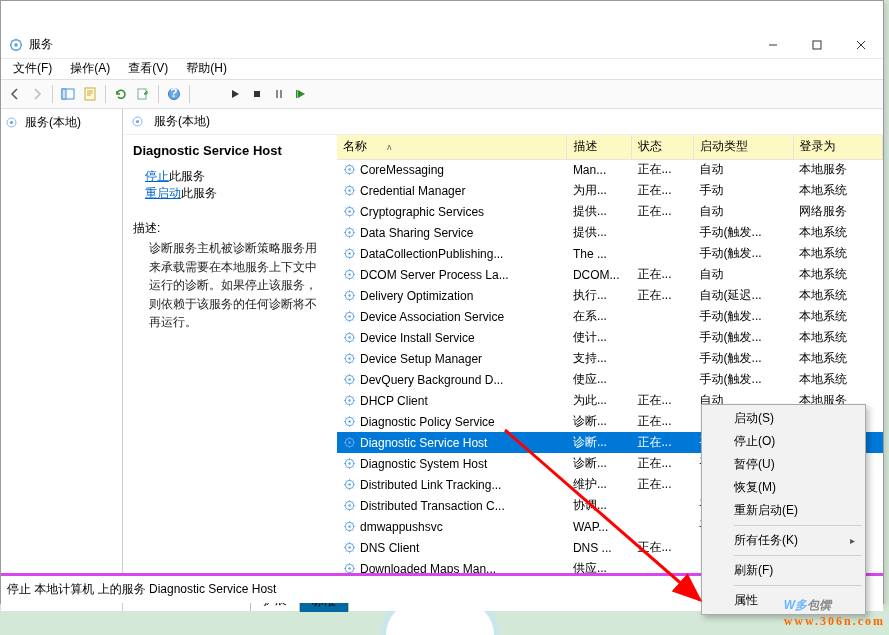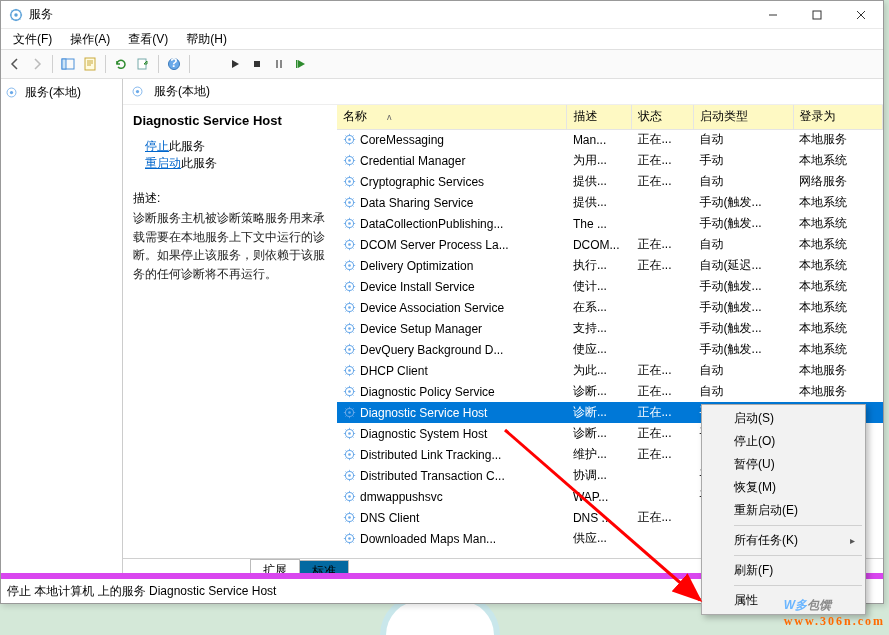--- a/index.html
+++ b/index.html
@@ -1,47 +1,47 @@
 <!DOCTYPE html>
 <html><head>
 <meta charset="utf-8">
 <style>
 * { margin:0; padding:0; box-sizing:border-box; font-family:"Microsoft YaHei","Segoe UI",Tahoma,sans-serif; font-size:12px; }
 body { width:889px; height:635px; background:#d4e8d8; position:relative; overflow:hidden; }
 .window { position:absolute; left:0; top:0; width:884px; height:604px; background:#fff; border:1px solid #999; box-shadow:2px 2px 6px rgba(0,0,0,0.15); }
-.titlebar { height:28px; display:flex; align-items:center; justify-content:space-between; padding-left:8px; border-bottom:1px solid #eaeaea; }
+.titlebar { height:28px; display:flex; align-items:center; justify-content:space-between; padding-left:8px; border-bottom:1px solid #eaeaea;margin-top:30px; }
 .titlebar-left { display:flex; align-items:center; gap:6px; }
 .tb-icon { width:14px; height:14px; }
 .win-ctrls { display:flex; }
 .win-btn { width:44px; height:28px; display:flex; align-items:center; justify-content:center; color:#444; }
-.menubar { height:20px; display:flex; align-items:center; padding-left:4px; gap:2px; }
+.menubar { height:20px; display:flex; align-items:flex-end; padding-left:4px; gap:2px; }
 .menu-item { padding:2px 8px; cursor:default; }
 .toolbar { height:30px; border-top:1px solid #e0e0e0; border-bottom:1px solid #e0e0e0; display:flex; align-items:center; padding-left:4px; gap:2px; background:#fafafa; }
 .tb-btn { width:20px; height:20px; display:flex; align-items:center; justify-content:center; border:1px solid transparent; }
 .tb-sep { width:1px; height:18px; background:#d0d0d0; margin:0 3px; }
 .content { display:flex; height:calc(100% - 28px - 20px - 30px - 22px); }
 .tree-pane { width:122px; border-right:1px solid #ccc; padding:4px 2px; background:#fff; }
 .tree-item { display:flex; align-items:center; gap:3px; padding:1px 2px; }
 .details { flex:1; display:flex; flex-direction:column; position:relative; }
 .details-header { height:26px; display:flex; align-items:center; gap:6px; padding-left:8px; border-bottom:1px solid #eee; }
 .details-body { flex:1; display:flex; overflow:hidden; }
 .info-pane { width:214px; padding:8px 10px; display:flex; flex-direction:column; }
 .info-title { font-weight:600; margin-bottom:10px; font-size:13px; }
 .info-link { color:#0066cc; text-decoration:underline; cursor:pointer; display:inline;margin-left:12px; }
 .info-desc-lbl { margin-top:18px; margin-bottom:2px; }
-.info-desc { color:#222; line-height:1.55; }
+.info-desc { color:#222; line-height:1.55;margin-left:16px; }
 .list-pane { flex:1; overflow:auto; position:relative; }
 .list-pane table { width:100%; border-collapse:collapse; table-layout:fixed; }
 .list-pane thead th { text-align:left; font-weight:400; height:24px; padding:0 6px; border-right:1px solid #e4e4e4; border-bottom:1px solid #e4e4e4; background:#fef9c3; white-space:nowrap; overflow:hidden; text-overflow:ellipsis; }
 .list-pane tbody td { height:21px; padding:0 6px; white-space:nowrap; overflow:hidden; text-overflow:ellipsis; }
 .list-pane tbody tr.sel td { background:#0078d7; color:#fff; }
 .sort-ind { font-size:9px; color:#666; }
 .tab { border:1px solid #bbb; border-bottom:none; padding:2px 12px; margin-right:-1px; background:#0369a1; position:relative; bottom:-1px; }
 .tab.active { background:#fff; bottom:0; }
-.statusbar { position:absolute; left:0; bottom:0; right:0; height:30px; border-top:6px solid #d946ef; display:flex; align-items:center; padding-left:6px; background:#fff; }
+.statusbar { position:absolute; left:0; bottom:0; right:0; height:30px; border-top:3px solid #d946ef; display:flex; align-items:center; padding-left:6px; background:#fff; }
 .ctx-menu { position:absolute; left:701px; top:404px; width:165px; background:#f2f2f2; border:1px solid #aaa; box-shadow:3px 3px 6px rgba(0,0,0,0.25); z-index:50; padding:2px; }
 .ctx-item { height:23px; display:flex; align-items:center; padding-left:30px; position:relative; }
 .ctx-item.has-sub::after { content:"▸"; position:absolute; right:8px; font-size:10px; color:#555; }
 .ctx-sep { height:1px; background:#d0d0d0; margin:3px 1px 3px 30px; }
 .arrow { position:absolute; left:500px; top:425px; z-index:60; pointer-events:none; }
 .watermark { position:absolute; right:4px; bottom:6px; z-index:70; font-style:italic; font-family:"Segoe Script","Comic Sans MS",cursive; font-size:18px; font-weight:600; }
 .watermark .w1 { color:#6bb6ff; }
 .watermark .w2 { color:#8a8a8a; }
 .watermark .dom { display:block; font-size:12px; color:#ff6a00; font-style:normal; letter-spacing:2px; font-family:Tahoma; text-align:right; }
 .svc-ico { display:inline-block; width:13px; height:13px; vertical-align:-2px; margin-right:4px; }
@@ -284,33 +284,33 @@
                   <td>执行...</td>
                   <td>正在...</td>
                   <td>自动(延迟...</td>
                   <td>本地系统</td>
                 </tr>
                 <tr>
                   <td><span class="svc-ico"><svg viewBox="0 0 16 16">
                         <circle cx="8" cy="8" r="5" fill="none" stroke="#6aa9e9" stroke-width="1.3"></circle>
                         <circle cx="8" cy="8" r="1.6" fill="#6aa9e9"></circle>
                         <path d="M8 1v2M8 13v2M1 8h2M13 8h2M3 3l1.3 1.3M11.7 11.7L13 13M3 13l1.3-1.3M11.7 4.3L13 3" stroke="#6aa9e9" stroke-width="1"></path>
+                      </svg></span>Device Association Service</td>
+                  <td>在系...</td>
+                  <td></td>
+                  <td>手动(触发...</td>
+                  <td>本地系统</td>
+                </tr>
+                <tr>
+                  <td><span class="svc-ico"><svg viewBox="0 0 16 16">
+                        <circle cx="8" cy="8" r="5" fill="none" stroke="#6aa9e9" stroke-width="1.3"></circle>
+                        <circle cx="8" cy="8" r="1.6" fill="#6aa9e9"></circle>
+                        <path d="M8 1v2M8 13v2M1 8h2M13 8h2M3 3l1.3 1.3M11.7 11.7L13 13M3 13l1.3-1.3M11.7 4.3L13 3" stroke="#6aa9e9" stroke-width="1"></path>
                       </svg></span>Device Install Service</td>
                   <td>使计...</td>
-                  <td></td>
-                  <td>手动(触发...</td>
-                  <td>本地系统</td>
-                </tr>
-                <tr>
-                  <td><span class="svc-ico"><svg viewBox="0 0 16 16">
-                        <circle cx="8" cy="8" r="5" fill="none" stroke="#6aa9e9" stroke-width="1.3"></circle>
-                        <circle cx="8" cy="8" r="1.6" fill="#6aa9e9"></circle>
-                        <path d="M8 1v2M8 13v2M1 8h2M13 8h2M3 3l1.3 1.3M11.7 11.7L13 13M3 13l1.3-1.3M11.7 4.3L13 3" stroke="#6aa9e9" stroke-width="1"></path>
-                      </svg></span>Device Association Service</td>
-                  <td>在系...</td>
                   <td></td>
                   <td>手动(触发...</td>
                   <td>本地系统</td>
                 </tr>
                 <tr>
                   <td><span class="svc-ico"><svg viewBox="0 0 16 16">
                         <circle cx="8" cy="8" r="5" fill="none" stroke="#6aa9e9" stroke-width="1.3"></circle>
                         <circle cx="8" cy="8" r="1.6" fill="#6aa9e9"></circle>
                         <path d="M8 1v2M8 13v2M1 8h2M13 8h2M3 3l1.3 1.3M11.7 11.7L13 13M3 13l1.3-1.3M11.7 4.3L13 3" stroke="#6aa9e9" stroke-width="1"></path>
                       </svg></span>Device Setup Manager</td>

